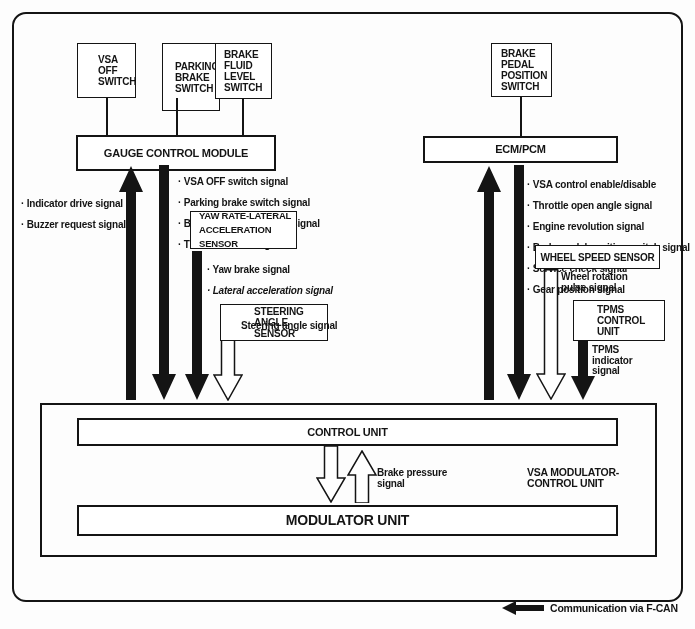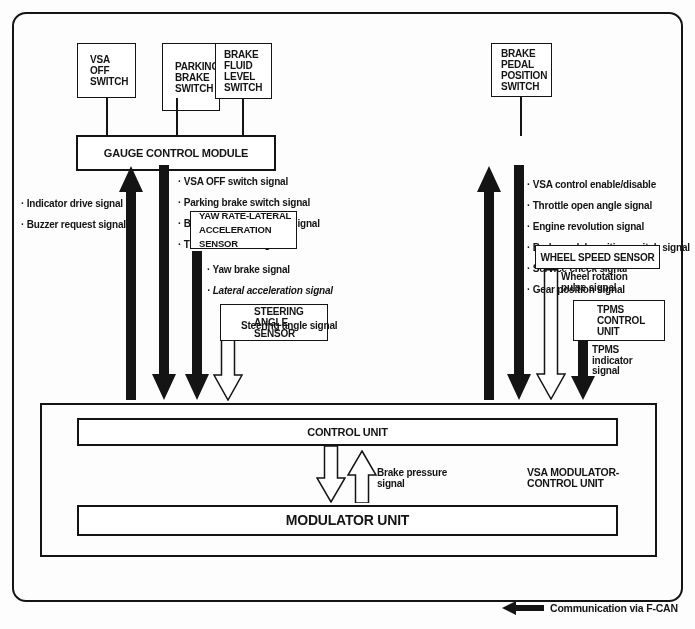--- a/index.html
+++ b/index.html
@@ -28,21 +28,21 @@
   .connector{width:2px;background:#141414;}
   svg{display:block;}
 </style>
 </head>
 <body>
 
 <div id="stage">
 
   <div id="outer-border" class="abs"></div>
 
-  <div class="abs box thin" style="left:77px;top:43px;width:59px;height:55px;padding-left:12px;">VSA
+  <div class="abs box thin" style="left:77px;top:43px;width:59px;height:55px;padding-left:20px;">VSA
 OFF
 SWITCH</div>
   <div class="abs box thin" style="left:162px;top:43px;width:58px;height:68px;padding-left:12px;">PARKING
 BRAKE
 SWITCH</div>
   <div class="abs box thin" style="left:215px;top:43px;width:57px;height:56px;padding-left:8px;">BRAKE
 FLUID
 LEVEL
 SWITCH</div>
 
@@ -51,20 +51,21 @@
   <div class="abs connector" style="left:242px;top:99px;height:36px;"></div>
 
   <div class="abs box center" style="left:76px;top:135px;width:200px;height:36px;font-size:11px;">GAUGE CONTROL MODULE</div>
 
   <div class="abs box thin" style="left:491px;top:43px;width:61px;height:54px;padding-left:9px;">BRAKE
 PEDAL
 POSITION
 SWITCH</div>
   <div class="abs connector" style="left:520px;top:97px;height:39px;"></div>
 
+  <div class="abs box center" style="left:423px;top:136px;width:195px;height:27px;font-size:11px;">ECM/PCM</div>
 
   <svg class="abs" style="left:119px;top:166px;" width="24" height="234">
     <polygon points="12,0 24,26 17,26 17,234 7,234 7,26 0,26" fill="#141414"></polygon>
   </svg>
   <svg class="abs" style="left:152px;top:165px;" width="24" height="235">
     <polygon points="7,0 17,0 17,209 24,209 12,235 0,209 7,209" fill="#141414"></polygon>
   </svg>
   <svg class="abs" style="left:185px;top:251px;" width="24" height="149">
     <polygon points="7,0 17,0 17,123 24,123 12,149 0,123 7,123" fill="#141414"></polygon>
   </svg>

